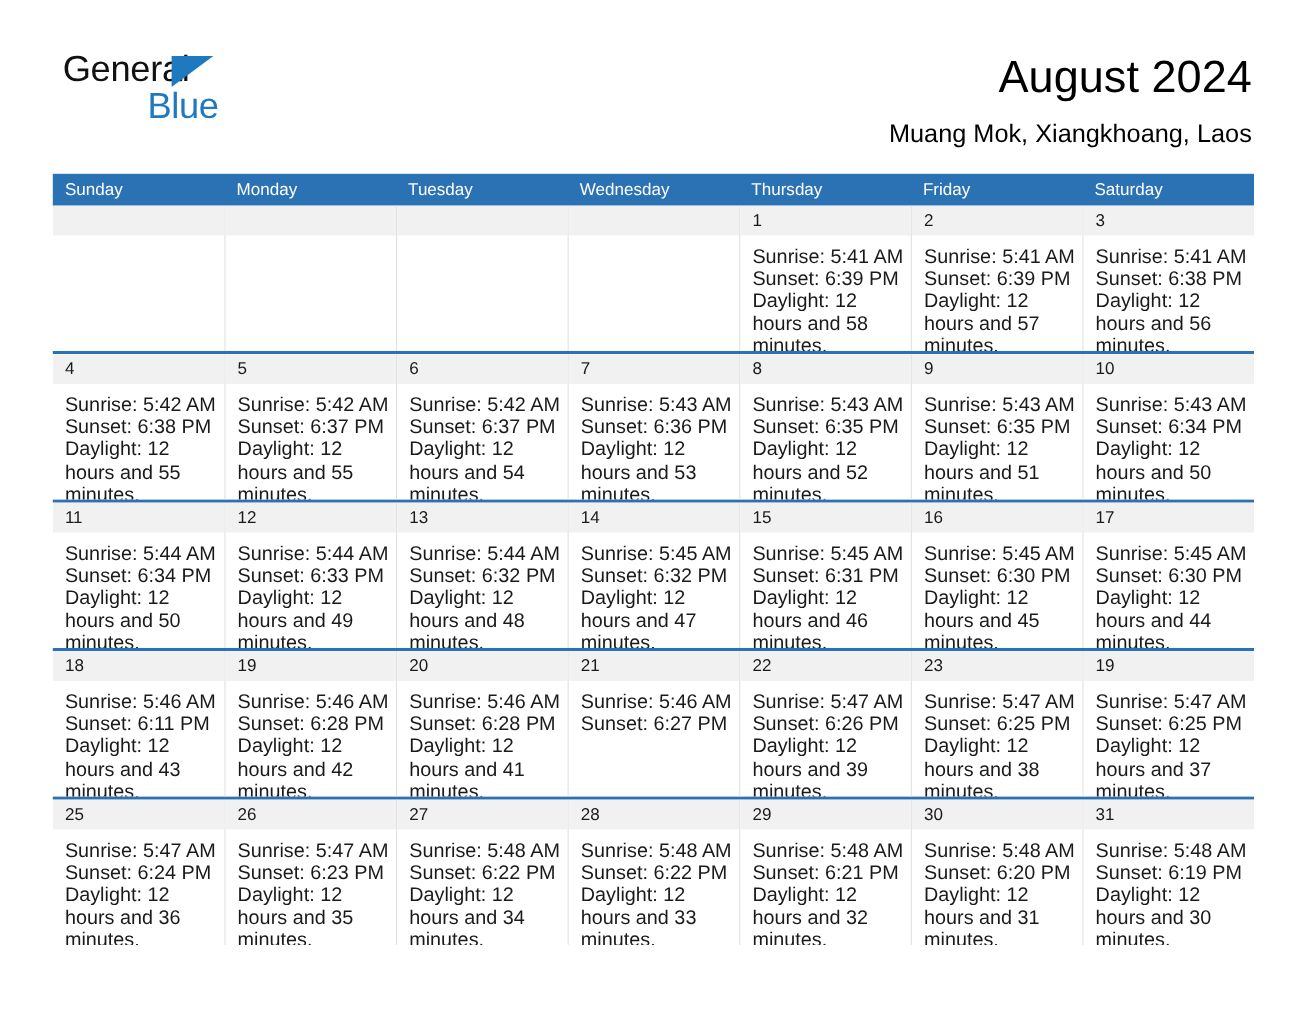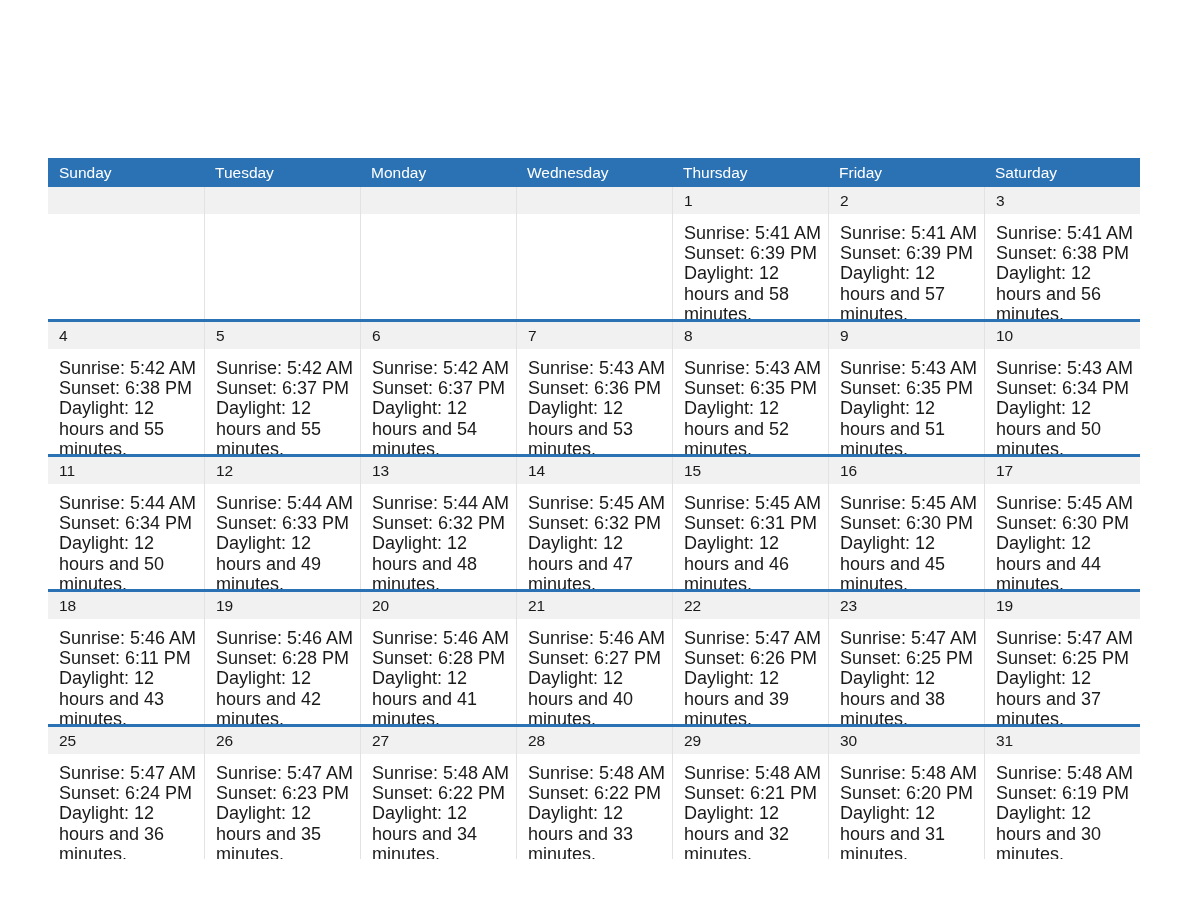--- a/index.html
+++ b/index.html
@@ -159,26 +159,40 @@
   }
   .info .wrap {
     white-space: normal;
   }
 </style>
 </head>
 <body>
 
 <div class="page">
 
+  <div class="top">
+
+    <div class="logo">
+      <span class="logo-general">General</span>
+      <span class="logo-tri"></span>
+      <span class="logo-blue">Blue</span>
+    </div>
+
+    <div class="titles">
+      <h1 class="month-title">August 2024</h1>
+      <div class="location-title">Muang Mok, Xiangkhoang, Laos</div>
+    </div>
+
+  </div>
 
   <div class="calendar">
     <div class="cal-head" id="dow-row">
         <div class="dow">Sunday</div>
+        <div class="dow">Monday</div>
         <div class="dow">Tuesday</div>
-        <div class="dow">Monday</div>
         <div class="dow">Wednesday</div>
         <div class="dow">Thursday</div>
         <div class="dow">Friday</div>
         <div class="dow">Saturday</div>
       </div>
     <div id="weeks-container">
         <div class="week first">
           <div class="day empty">
             <div class="daynum-band"></div>
           </div>
@@ -355,21 +369,20 @@
               <div>Sunrise: 5:46 AM</div>
               <div>Sunset: 6:28 PM</div>
               <div class="wrap">Daylight: 12 hours and 41 minutes.</div>
             </div>
           </div>
           <div class="day">
             <div class="daynum-band">21</div>
             <div class="info">
               <div>Sunrise: 5:46 AM</div>
               <div>Sunset: 6:27 PM</div>
-              <div class="wrap">Daylight: 12 hours and 40 minutes.</div>
             </div>
           </div>
           <div class="day">
             <div class="daynum-band">22</div>
             <div class="info">
               <div>Sunrise: 5:47 AM</div>
               <div>Sunset: 6:26 PM</div>
               <div class="wrap">Daylight: 12 hours and 39 minutes.</div>
             </div>
           </div>

